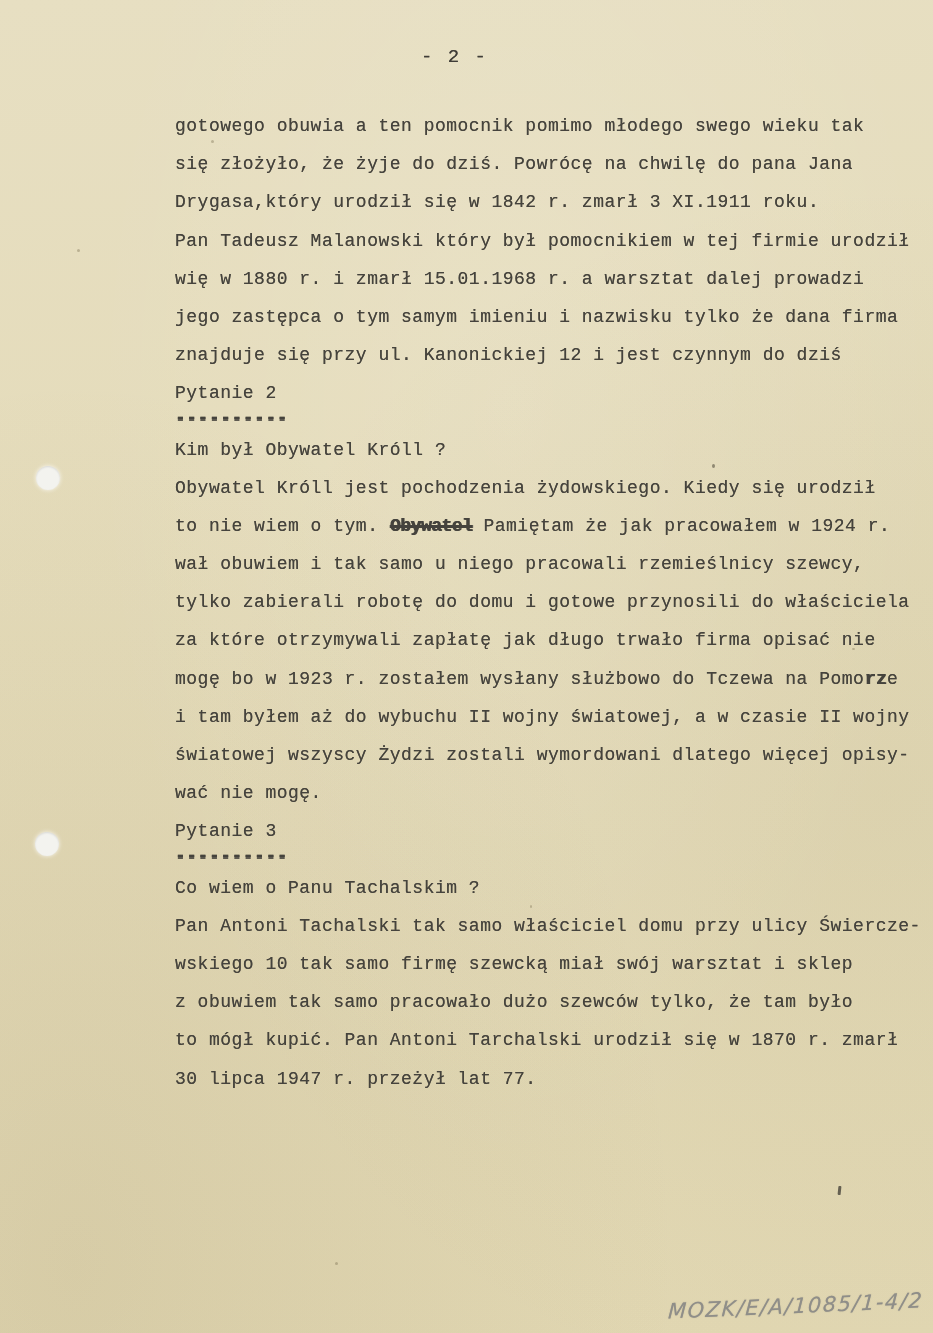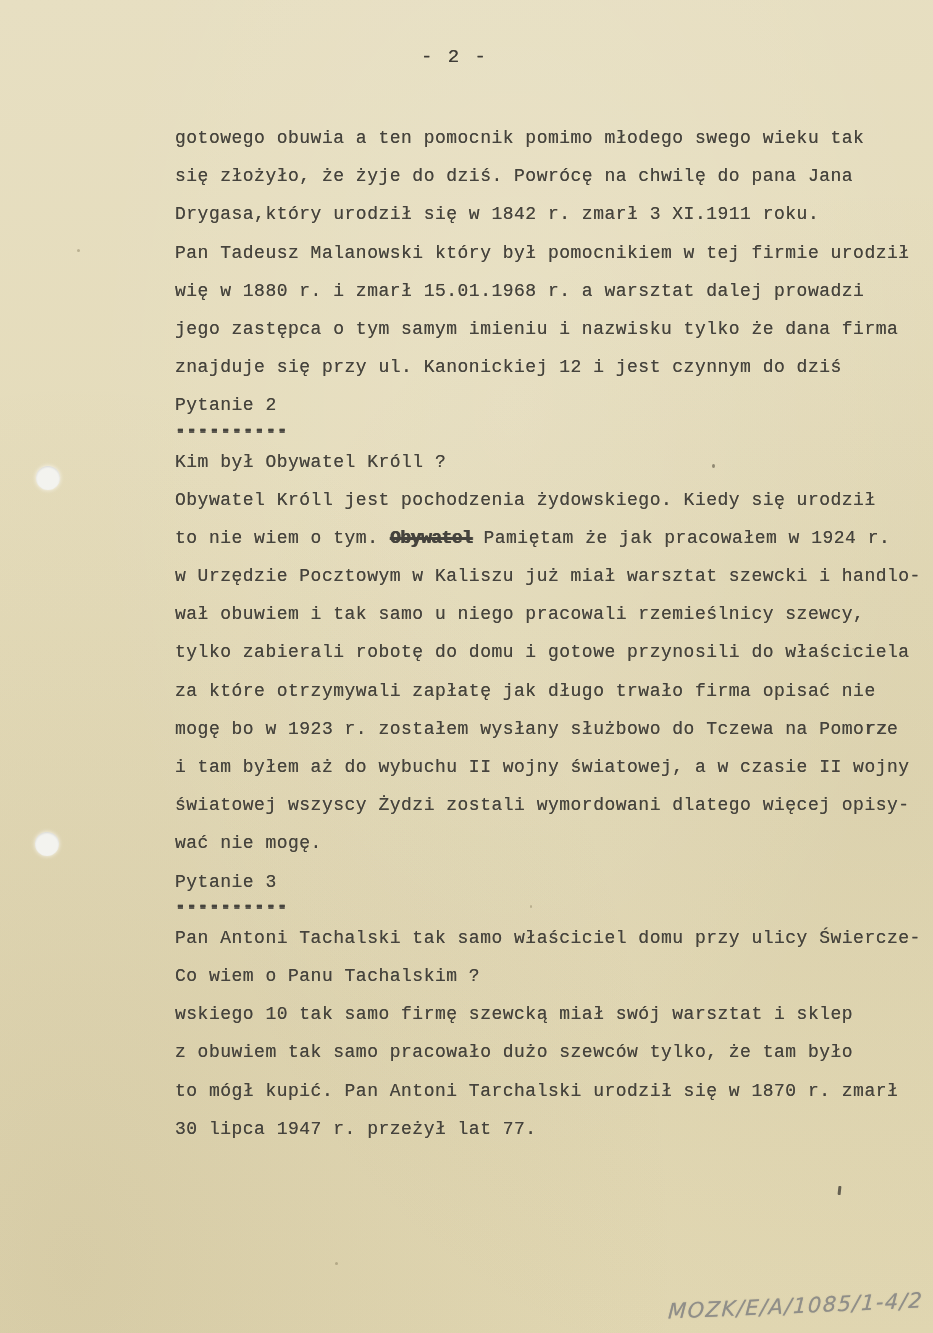--- a/index.html
+++ b/index.html
@@ -29,21 +29,21 @@
     right: 24px;
     text-align: center;
     font-size: 19px;
     letter-spacing: 2px;
     color: #3f3d38;
     text-shadow: 0 0 0.5px rgba(58,54,44,0.75);
   }
   .textblock {
     position: absolute;
     left: 175px;
-    top: 128px;
+    top: 116px;
     width: 745px;
     color: #45433d;
     font-size: 18px;
     letter-spacing: 0.5px;
     text-shadow: 0 0 0.5px rgba(58,54,44,0.70);
   }
   .line {
     height: 38.2px;
     white-space: pre;
   }
@@ -54,21 +54,21 @@
     text-shadow: 0 2px 0 rgba(69,67,61,0.85), 0 0 0.5px rgba(58,54,44,0.7);
   }
   .struck {
     text-decoration: line-through;
     text-decoration-thickness: 2.5px;
     font-weight: 700;
     letter-spacing: -0.5px;
     text-shadow: 0.8px 0 0 currentColor;
   }
   .overstrike {
-    font-weight: 400;
+    font-weight: 700;
     text-shadow: 1px 0 0 currentColor;
   }
   .punch-hole {
     position: absolute;
     width: 24px;
     height: 24px;
     border-radius: 50%;
     background: #f3f3ef;
     box-shadow: inset 0 1px 2px rgba(0,0,0,0.10), 0 0 4px rgba(255,255,255,0.8);
   }
@@ -124,32 +124,31 @@
     <div class="line">Drygasa,który urodził się w 1842 r. zmarł 3 XI.1911 roku.</div>
     <div class="line">Pan Tadeusz Malanowski który był pomocnikiem w tej firmie urodził</div>
     <div class="line">wię w 1880 r. i zmarł 15.01.1968 r. a warsztat dalej prowadzi</div>
     <div class="line">jego zastępca o tym samym imieniu i nazwisku tylko że dana firma</div>
     <div class="line">znajduje się przy ul. Kanonickiej 12 i jest czynnym do dziś</div>
     <div class="line">Pytanie 2</div>
     <div class="line dashes">----------</div>
     <div class="line">Kim był Obywatel Króll ?</div>
     <div class="line">Obywatel Króll jest pochodzenia żydowskiego. Kiedy się urodził</div>
     <div class="line"><span>to nie wiem o tym. </span><span class="struck">Obywatel</span><span> Pamiętam że jak pracowałem w 1924 r.</span></div>
-    <div class="line">w Urzędzie Pocztowym w Kaliszu już miał warsztat szewcki i handlo-</div>
     <div class="line">wał obuwiem i tak samo u niego pracowali rzemieślnicy szewcy,</div>
     <div class="line">tylko zabierali robotę do domu i gotowe przynosili do właściciela</div>
     <div class="line">za które otrzymywali zapłatę jak długo trwało firma opisać nie</div>
     <div class="line"><span>mogę bo w 1923 r. zostałem wysłany służbowo do Tczewa na Pomo</span><span class="overstrike">rz</span><span>e</span></div>
     <div class="line">i tam byłem aż do wybuchu II wojny światowej, a w czasie II wojny</div>
     <div class="line">światowej wszyscy Żydzi zostali wymordowani dlatego więcej opisy-</div>
     <div class="line">wać nie mogę.</div>
     <div class="line">Pytanie 3</div>
     <div class="line dashes">----------</div>
+    <div class="line">Co wiem o Panu Tachalskim ?</div>
     <div class="line">Pan Antoni Tachalski tak samo właściciel domu przy ulicy Świercze-</div>
-    <div class="line">Co wiem o Panu Tachalskim ?</div>
     <div class="line">wskiego 10 tak samo firmę szewcką miał swój warsztat i sklep</div>
     <div class="line">z obuwiem tak samo pracowało dużo szewców tylko, że tam było</div>
     <div class="line">to mógł kupić. Pan Antoni Tarchalski urodził się w 1870 r. zmarł</div>
     <div class="line">30 lipca 1947 r. przeżył lat 77.</div>
   </div>
 
   <div class="handwritten-note">MOZK/E/A/1085/1-4/2</div>
 
   <div class="speck s1"></div>
   <div class="speck s2"></div>

